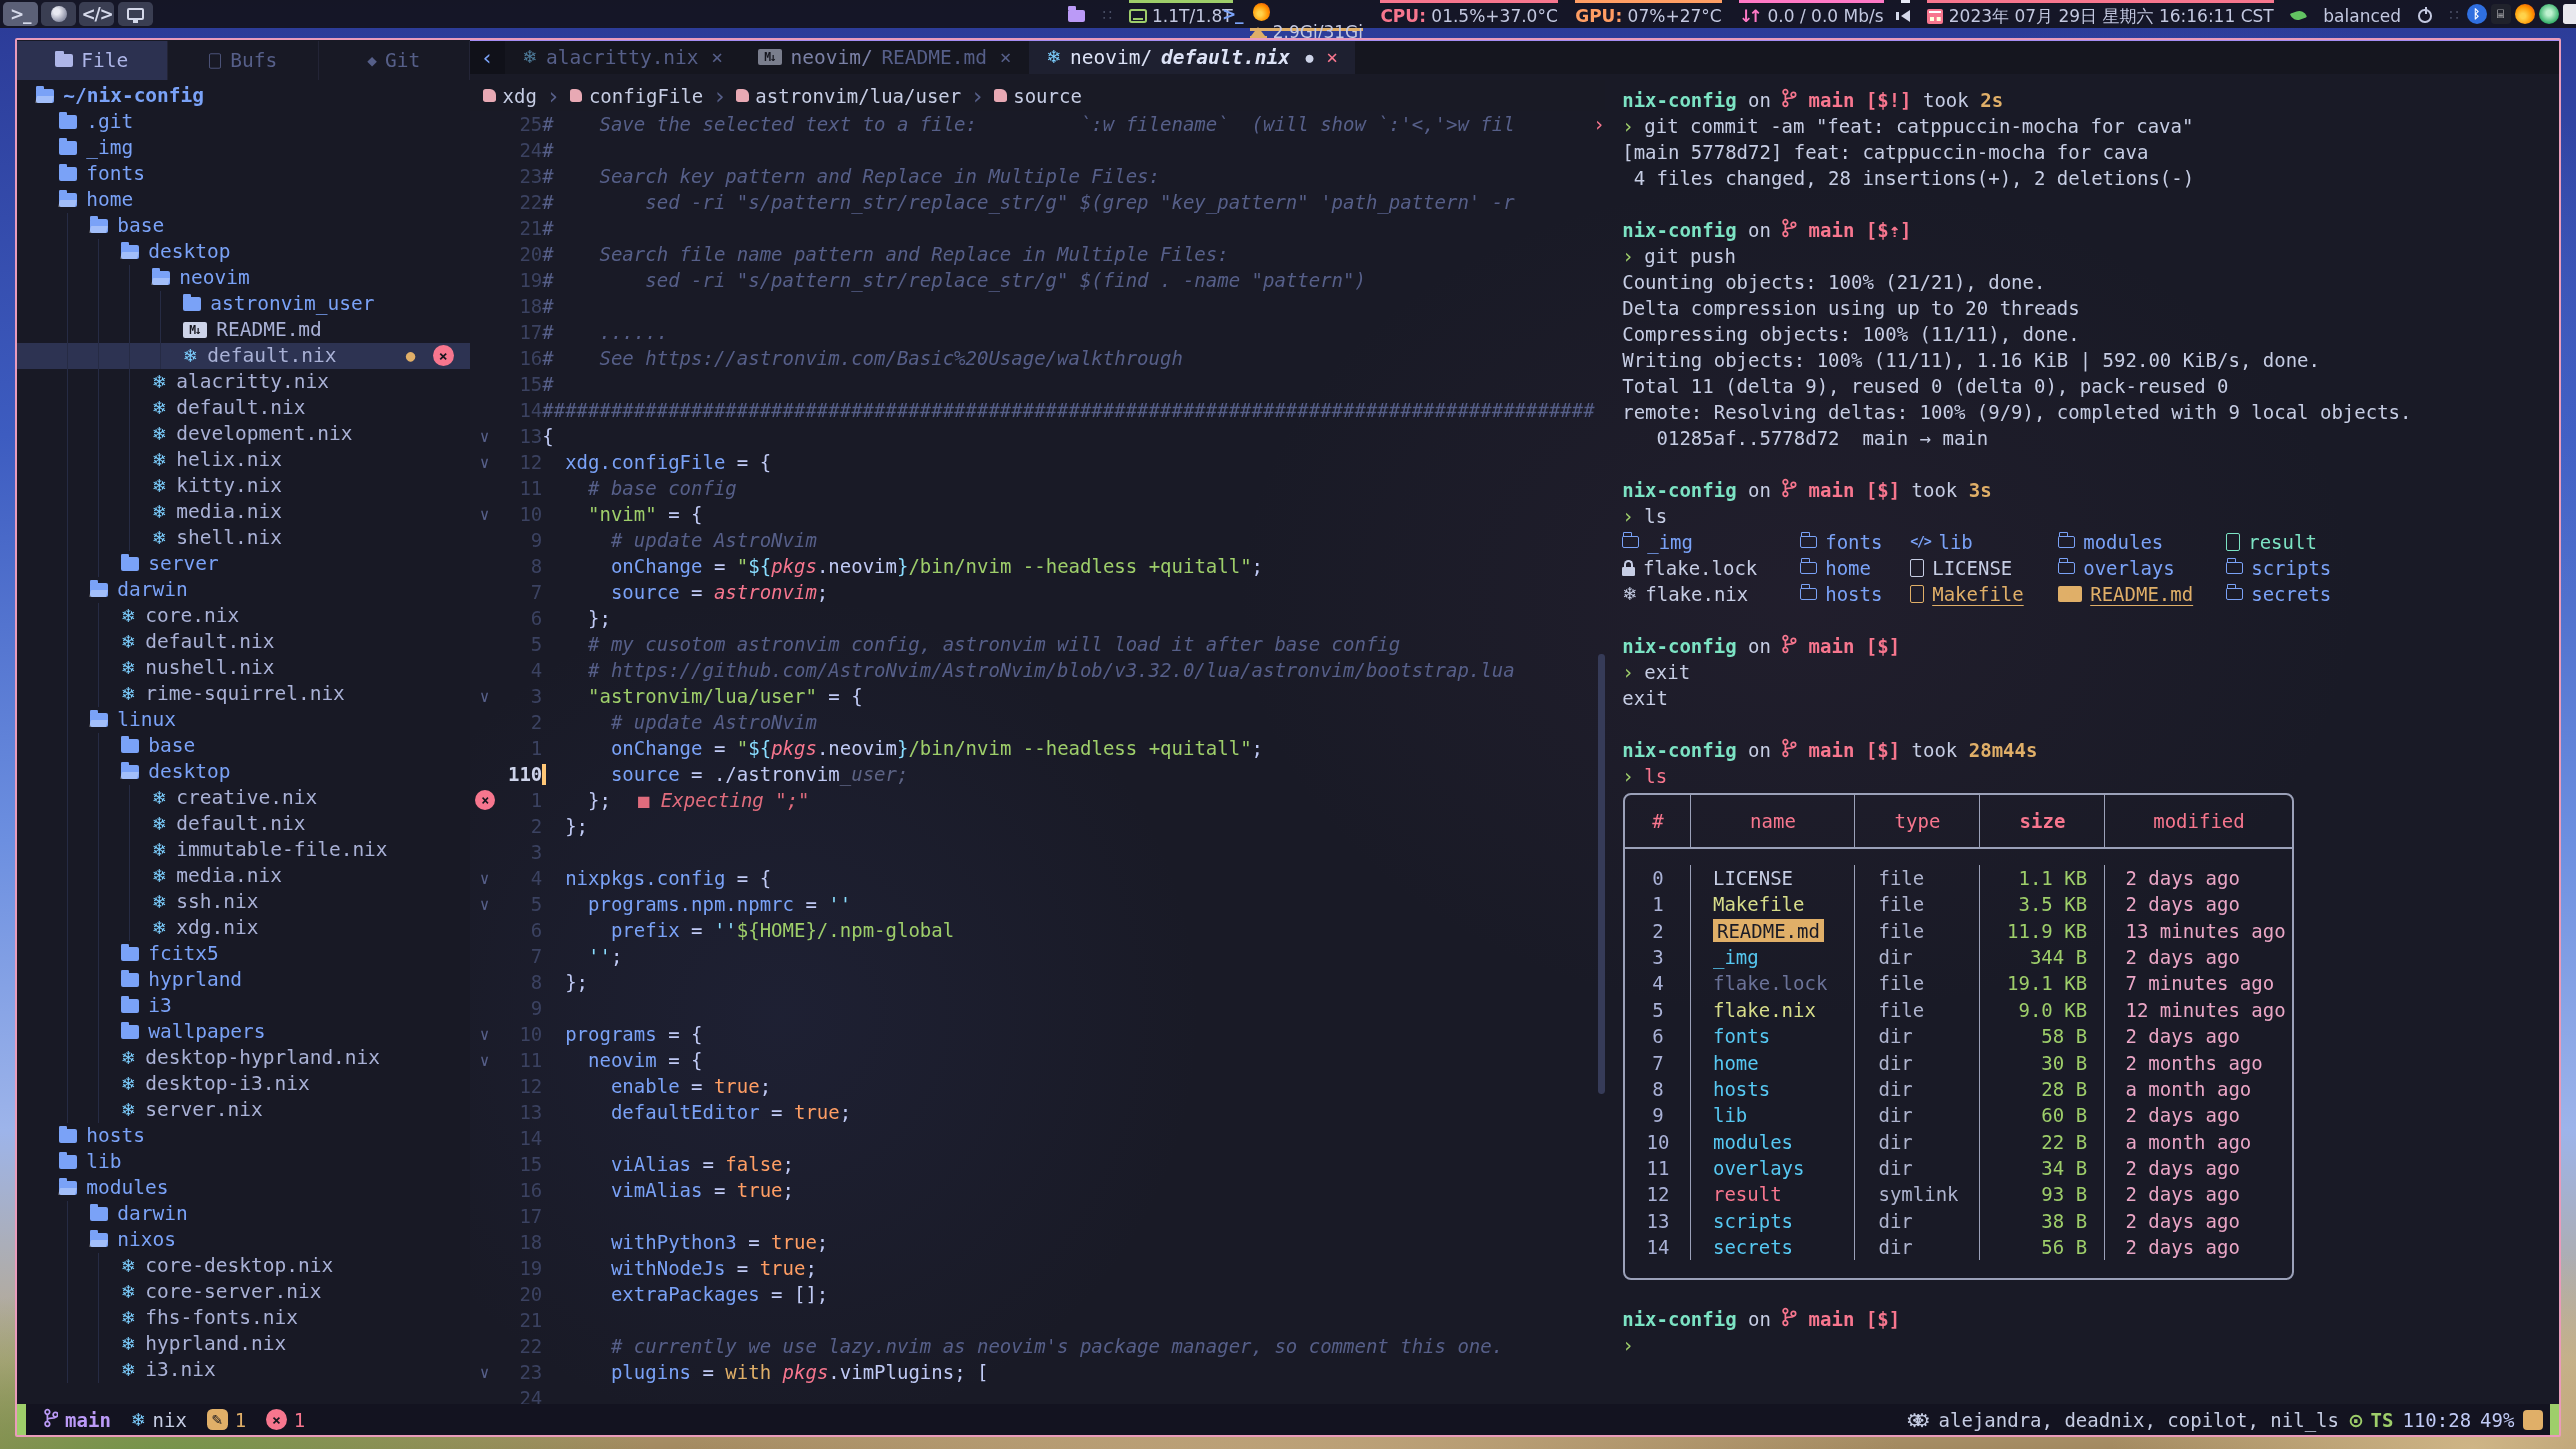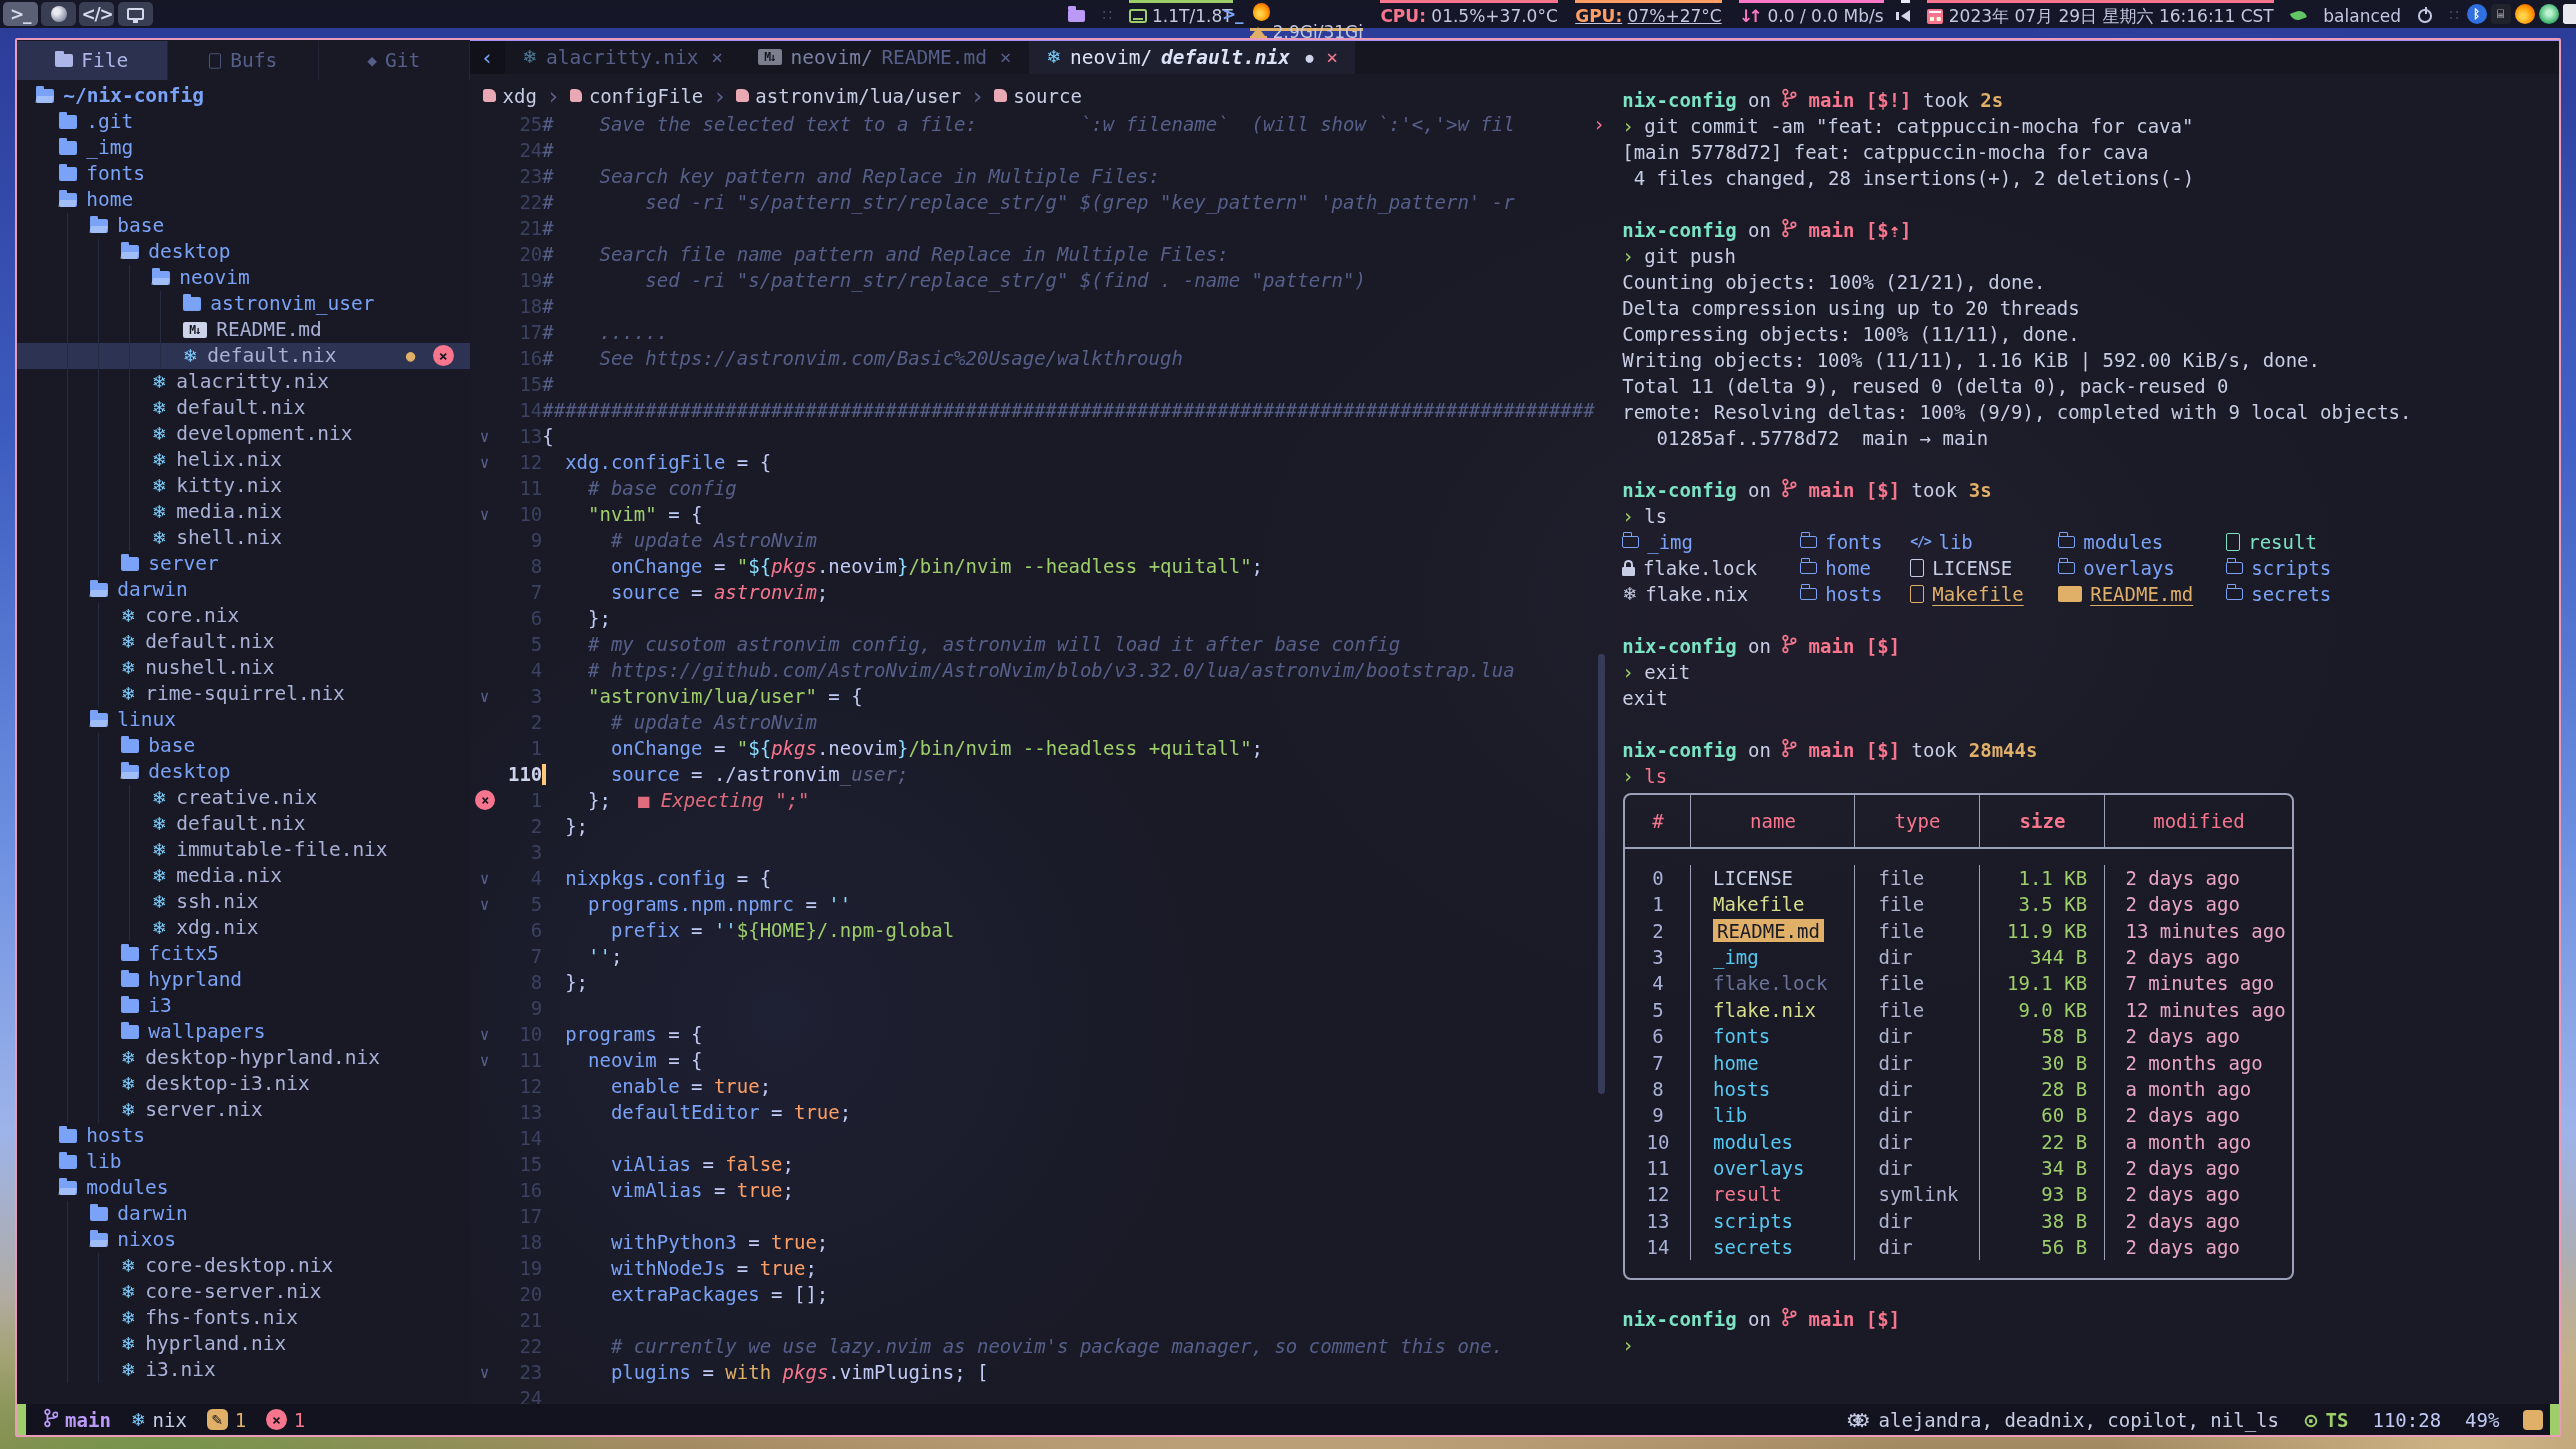--- a/index.html
+++ b/index.html
@@ -167,21 +167,21 @@
   .c-type{color:#aeb4cf}
   .c-size{color:var(--green)}
   .c-mod{color:var(--rose)}
   .hl-name{background:var(--yellow);color:#1a1b26;padding:0.7px 4px}
   
   .sl-block-l{width:9.4px;height:100%;background:#9ece6a;flex:none}
   .sl-left{display:flex;align-items:center;gap:20px;margin-left:17.4px}
   .sl-branch{color:var(--purple);font-weight:bold;display:flex;align-items:center;gap:6.7px}
   .sl-ft{display:flex;align-items:center;gap:6.7px;color:#c6cde4}
   .sl-cnt{display:flex;align-items:center;gap:6.7px}
-  .sl-right{margin-left:auto;display:flex;align-items:center;gap:24px;margin-right:6.7px}
+  .sl-right{margin-left:auto;display:flex;align-items:center;gap:9px;margin-right:6.7px}
   .sl-lsp{display:flex;align-items:center;gap:9.4px;color:#c6cde4}
   .sl-ts{color:#9ece6a;display:flex;align-items:center;gap:6.7px;font-weight:bold}
   .sl-ysq{width:20px;height:20px;border-radius:4px;background:var(--yellow)}
   .sl-gbar{width:8.7px;height:100%;background:#9ece6a}
   .gear{font-family:"DejaVu Sans",sans-serif}
   .gear::before{content:"⚙⚙";letter-spacing:-9.4px;padding-right:8px}
 </style>
 </head>
 <body>
 
@@ -216,21 +216,21 @@
           <span>1.1T/1.8T</span>
         </div>
         <div class="stat" style="border-top-color: rgb(224, 175, 104); margin-top: 28px;">
           <span class="i-ram"></span>
           <span>2.9Gi/31Gi</span>
         </div>
         <div class="stat" style="border-top-color: rgb(247, 118, 142);">
           <span class="k" style="color: rgb(247, 118, 142);">CPU:</span>
           <span>01.5%+37.0°C</span>
         </div>
-        <div class="stat" style="border-top-color: rgb(255, 158, 100); text-decoration: underline;">
+        <div class="stat" style="border-top-color: rgb(255, 158, 100);">
           <span class="k" style="color: rgb(255, 158, 100);">GPU:</span>
           <span>07%+27°C</span>
         </div>
         <div class="stat" style="border-top-color: rgb(255, 121, 198);">
           <span class="i-net">↓↑</span>
           <span>0.0 / 0.0 Mb/s</span>
         </div>
         <div class="stat" style="border-top-color: rgb(230, 233, 245);">
           <span class="i-spk"></span>
         </div>

